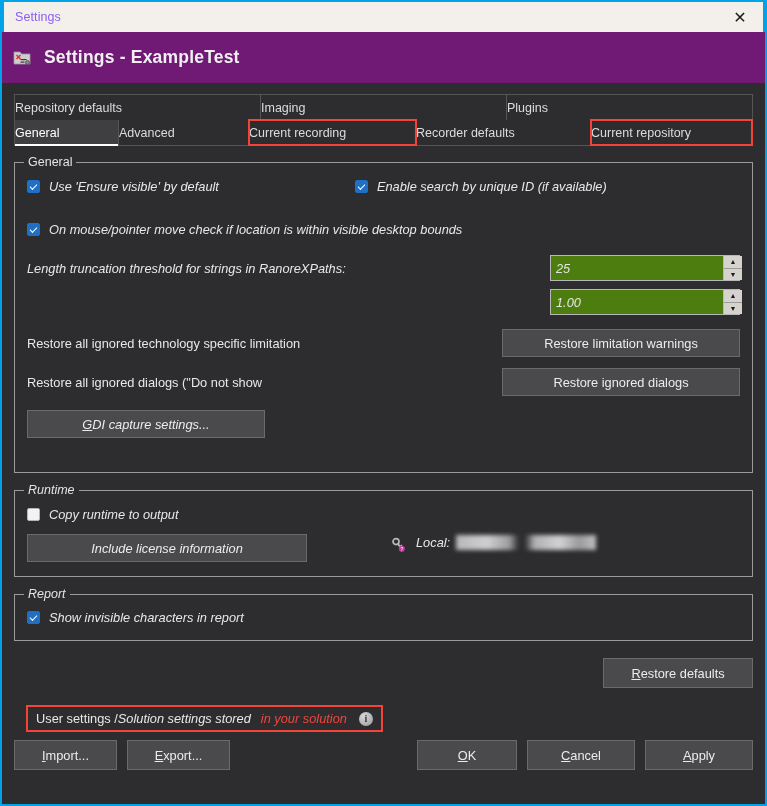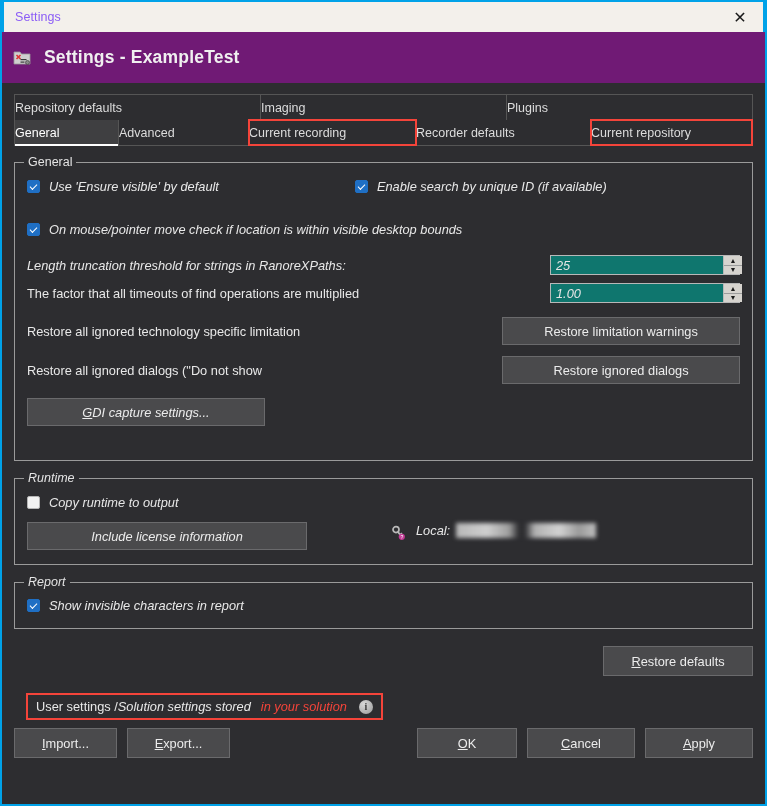--- a/index.html
+++ b/index.html
@@ -116,22 +116,22 @@
   .cb.on { background: #1f6fc4; border: 1px solid #1f6fc4; }
   .cb.off { background: #f2f2f2; border: 1px solid #b5b5b5; }
   .cb.on::after {
     content: ""; width: 6px; height: 3px;
     border-left: 1.6px solid #fff; border-bottom: 1.6px solid #fff;
     transform: rotate(-45deg); margin-bottom: 2px;
   }
 
   
   .spin {
-    width: 190px; height: 20px; display: flex;
-    background: #0f766e; border: 1px solid #b8b8b8;
+    width: 190px; height: 26px; display: flex;
+    background: #4d7c0f; border: 1px solid #b8b8b8;
   }
   .spin input {
     flex: 1 1 auto; background: transparent; border: 0; outline: none;
     color: #e5e5e5; font-style: italic; font-size: 12.8px;
     font-family: "Liberation Sans", sans-serif;
     padding-left: 5px;
   }
   .spinbtns {
     width: 19px; flex: 0 0 auto;
     display: flex; flex-direction: column;
@@ -262,21 +262,20 @@
         <div class="spin" style="margin-left:auto;">
           <input type="text" value="25" style="">
           <div class="spinbtns">
             <div>▲</div>
             <div>▼</div>
           </div>
         </div>
       </div>
 
       <div class="row" style="margin-bottom:14px;">
-        <span class="lbl">The factor that all timeouts of find operations are multiplied</span>
         <div class="spin" style="margin-left:auto;">
           <input type="text" value="1.00" style="">
           <div class="spinbtns">
             <div>▲</div>
             <div>▼</div>
           </div>
         </div>
       </div>
 
       <div class="row" style="margin-bottom:11px;">

